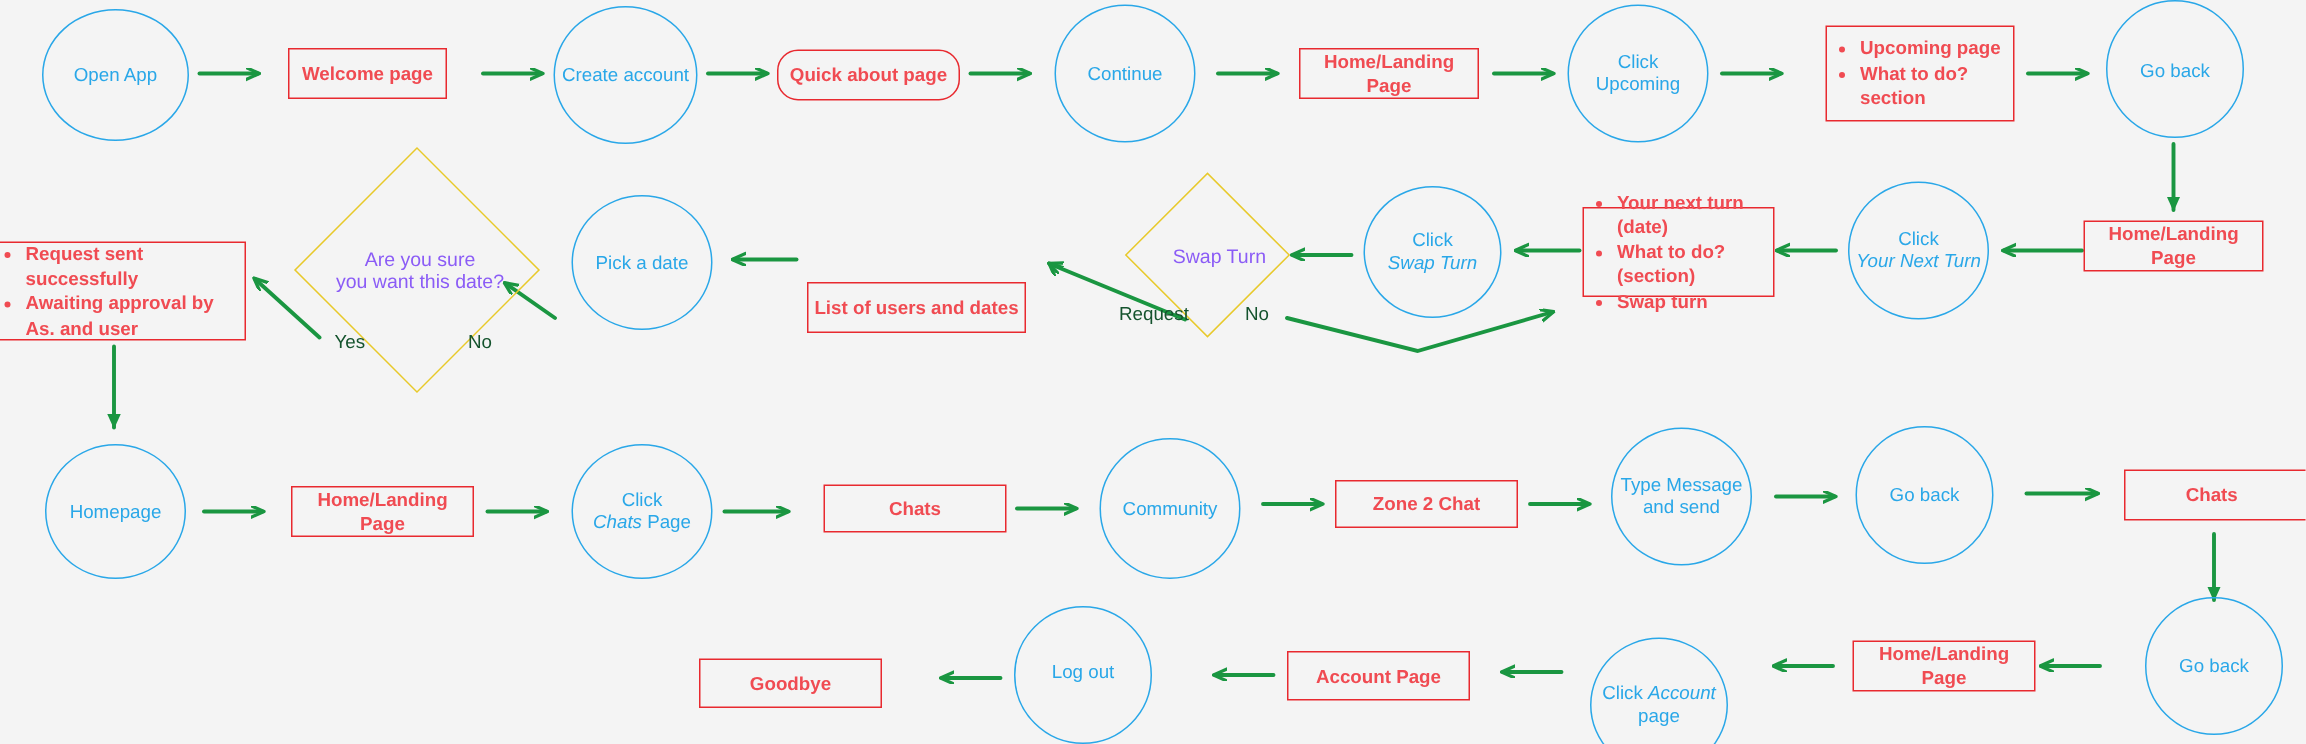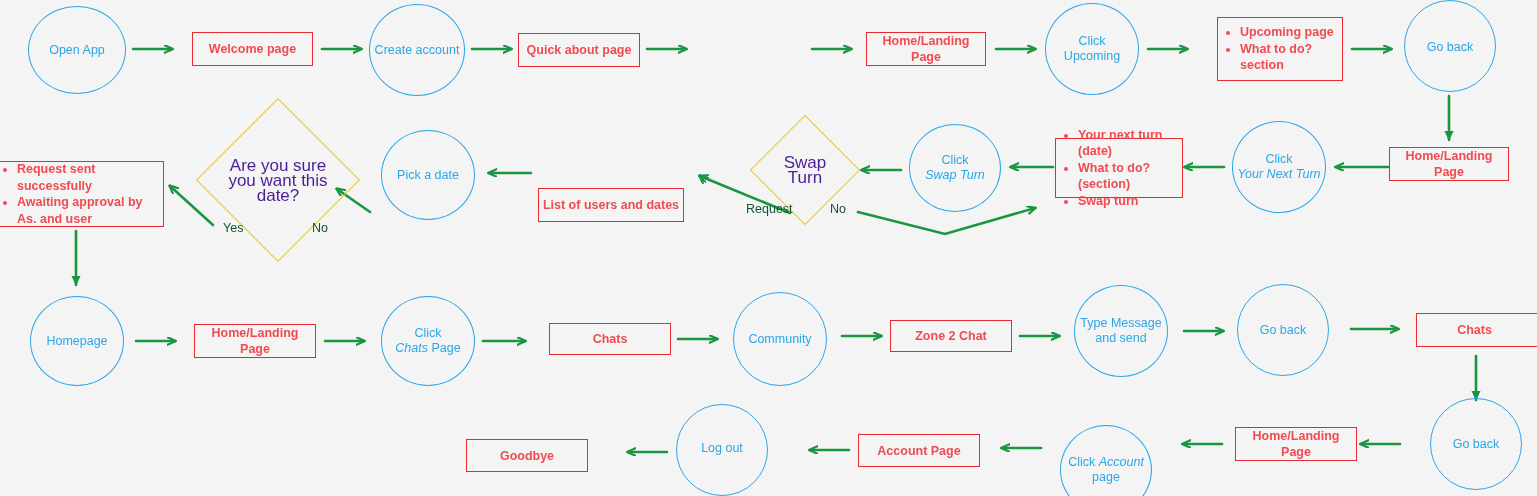--- a/index.html
+++ b/index.html
@@ -38,21 +38,21 @@
   .diamond{position:absolute;}
   .diamond .shape{
     position:absolute;left:0;top:0;width:100%;height:100%;
     border:1.6px solid #e8c92a;
     transform:rotate(45deg);
     box-sizing:border-box;
   }
   .diamond .dlabel{
     position:absolute;left:0;top:0;width:100%;height:100%;
     display:flex;align-items:center;justify-content:flex-end;text-align:center;
-    color:#4c1d95;font-size:17px;line-height:15px;
+    color:#8b5cf6;font-size:13px;line-height:15px;
   }
   .edgelabel{position:absolute;color:#14532d;font-size:12.5px;white-space:nowrap;}
   .it{font-style:italic;}
 </style>
 </head>
 <body>
 
 <div id="stage">
 
   <svg id="wires" viewBox="0 0 1537 496">
@@ -112,32 +112,35 @@
       <path d="M1041,448 L1002,448"></path>
       <path d="M849,450 L810,450"></path>
       <path d="M667,452 L628,452"></path>
     </g>
   </svg>
 
   <div class="node circle" style="left:28px;top:6px;width:98px;height:88px;">
     <span>Open App</span>
   </div>
 
-  <div class="node rect" style="left:192px;top:32px;width:121px;height:34px;">
+  <div class="node rect" style="left:192px;top:32px;width:106px;height:34px;">
     <span>Welcome page</span>
   </div>
 
   <div class="node circle" style="left:369px;top:4px;width:96px;height:92px;">
     <span>Create account</span>
   </div>
 
-  <div class="node rect" style="left:518px;top:33px;width:122px;height:34px;">
+  <div class="node rect" style="left:518px;top:33px;width:122px;height:34px;border-radius:14px;">
     <span>Quick about page</span>
   </div>
 
+  <div class="node circle" style="left:703px;top:3px;width:94px;height:92px;">
+    <span>Continue</span>
+  </div>
 
   <div class="node rect" style="left:866px;top:32px;width:120px;height:34px;">
     <span>Home/Landing Page</span>
   </div>
 
   <div class="node circle" style="left:1045px;top:3px;width:94px;height:92px;">
     <span>
       <span>Click</span><br>
       <span>Upcoming</span>
     </span>

